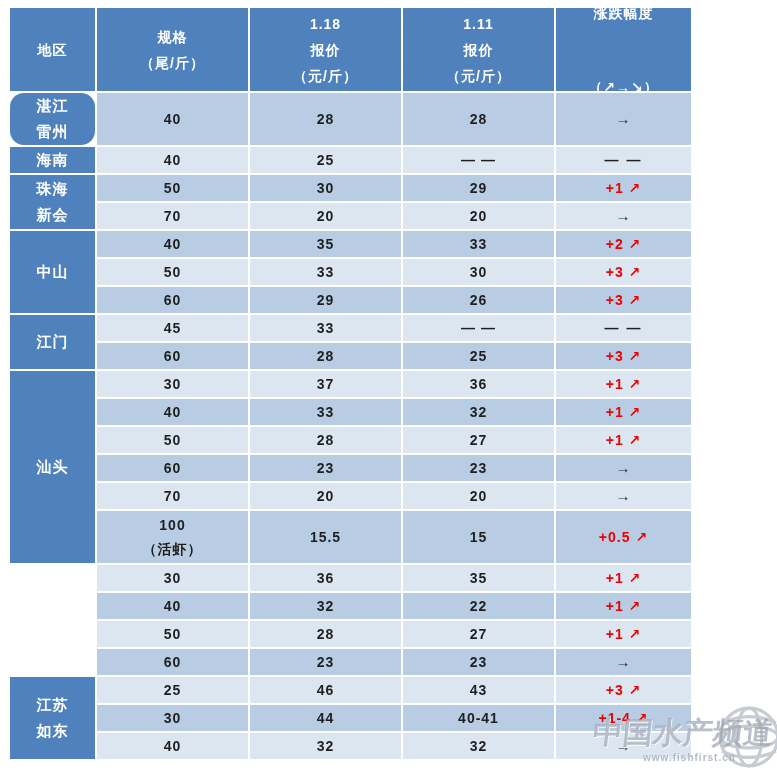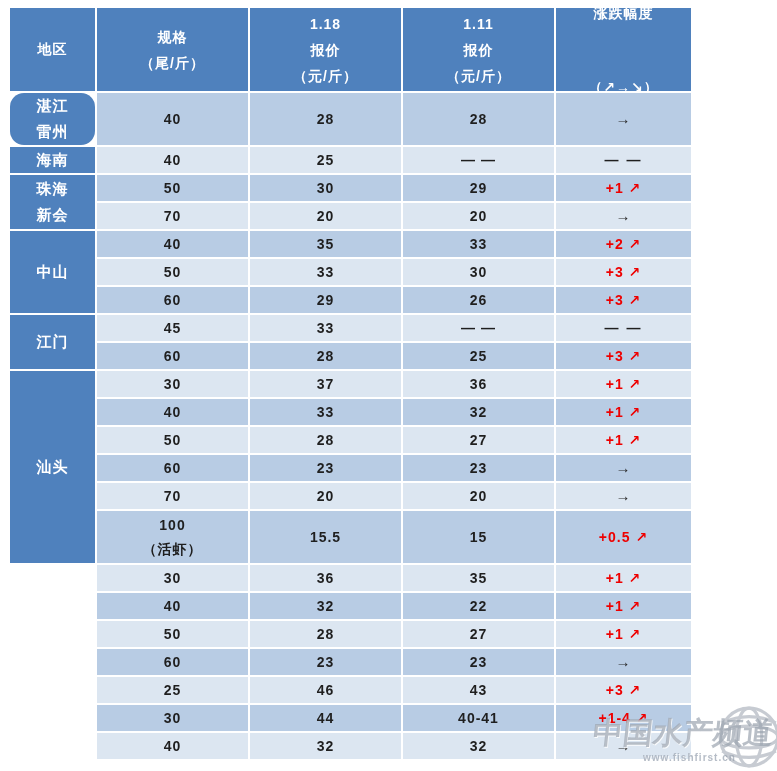--- a/index.html
+++ b/index.html
@@ -35,21 +35,21 @@
     position:absolute; left:78px; top:59px; font-size:10px; letter-spacing:1px;
     color:rgba(168,176,188,0.85); text-shadow:1px 1px 0 rgba(255,255,255,0.8);
   }
   .wm-globe { position:absolute; left:152px; top:12px; width:64px; height:64px; opacity:0.55; }
 </style>
 </head>
 <body>
 
 <div class="table-wrap">
   <div class="grid" id="grid" style="grid-template-rows: 83px 52px 26px 26px 26px 26px 26px 26px 26px 26px 26px 26px 26px 26px 26px 52px 26px 26px 26px 26px 26px 26px 26px;">
-      <div class="hcell" style="grid-area: 1 / 1; font-family: Liberation Serif, serif;">
+      <div class="hcell" style="grid-area: 1 / 1;">
         <span>地区</span>
       </div>
       <div class="hcell" style="grid-area: 1 / 2;">
         <span>规格</span>
         <span>（尾/斤）</span>
       </div>
       <div class="hcell" style="grid-area: 1 / 3;">
         <span>1.18</span>
         <span>报价</span>
         <span>（元/斤）</span>
@@ -191,20 +191,24 @@
       </div>
       <div class="dcell light" style="grid-area: 19 / 3;">28</div>
       <div class="dcell light" style="grid-area: 19 / 4;">27</div>
       <div class="dcell light trend-up" style="grid-area: 19 / 5;">+1 ↗</div>
       <div class="dcell dark" style="grid-area: 20 / 2;">
         <span>60</span>
       </div>
       <div class="dcell dark" style="grid-area: 20 / 3;">23</div>
       <div class="dcell dark" style="grid-area: 20 / 4;">23</div>
       <div class="dcell dark trend-flat" style="grid-area: 20 / 5;">→</div>
+      <div class="rcell" style="grid-area: 21 / 1 / span 3;">
+        <span>江苏</span>
+        <span>如东</span>
+      </div>
       <div class="dcell light" style="grid-area: 21 / 2;">
         <span>25</span>
       </div>
       <div class="dcell light" style="grid-area: 21 / 3;">46</div>
       <div class="dcell light" style="grid-area: 21 / 4;">43</div>
       <div class="dcell light trend-up" style="grid-area: 21 / 5;">+3 ↗</div>
       <div class="dcell dark" style="grid-area: 22 / 2;">
         <span>30</span>
       </div>
       <div class="dcell dark" style="grid-area: 22 / 3;">44</div>

